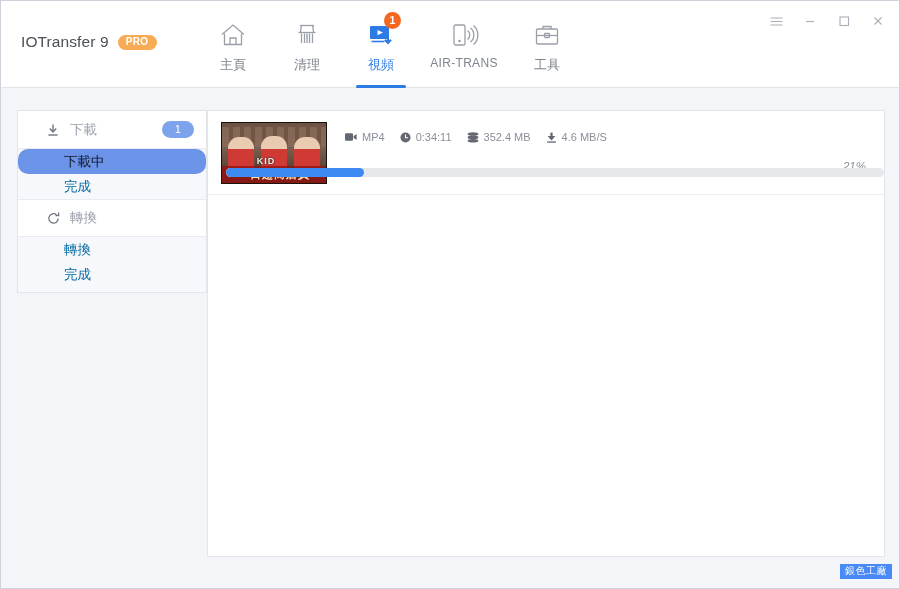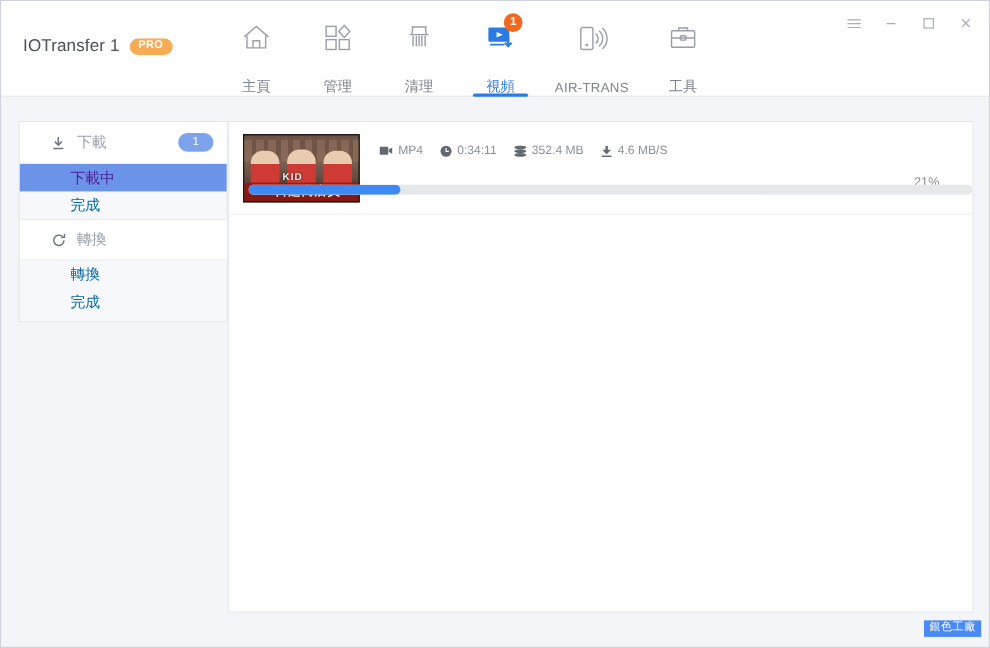--- a/index.html
+++ b/index.html
@@ -76,21 +76,21 @@
     user-select: none;
   }
   .nav-icon {
     height: 30px;
     display: flex;
     align-items: center;
     justify-content: center;
     color: #9a9ea8;
   }
   .nav-label {
-    margin-top: 23px;
+    margin-top: 6px;
     font-size: 13px;
     color: #7e838d;
     white-space: nowrap;
   }
   .nav-item.is-active .nav-label { color: #2c7be5; }
   .nav-item.is-active .nav-icon  { color: #2c7be5; }
   .nav-underline {
     position: absolute;
     left: 12px; right: 12px;
     bottom: 0;
@@ -182,21 +182,22 @@
     height: 25px;
     display: flex;
     align-items: center;
     padding-left: 46px;
     font-size: 13.5px;
     color: #0369a1;
     cursor: pointer;
   }
   .side-item.is-selected {
     background: #6b93e8;
-    color: #4c1d95;
+    color: #0f172a;
+    border-radius: 10px;
   }
   .side-sub { padding-bottom: 5px; }
   .side-sub.first { padding-bottom: 0; }
 
   
   .main {
     position: absolute;
     left: 206px; top: 109px;
     width: 678px;
     height: 447px;
@@ -299,24 +300,25 @@
     margin-right: 9px;
   }
   .dl-meta .mi {
     display: flex;
     align-items: center;
     color: #636871;
   }
 
   .pct {
     position: absolute;
-    right: 12px;
+    right: 0;
     top: 38px;
     font-size: 11.5px;
     color: #8a8f99;
+    font-style: italic;
   }
   .progress-wrap {
     position: absolute;
     left: 18px;
     right: 0;
     top: 57px;
     height: 9px;
     border-radius: 5px;
     background: #e6e8ec;
     overflow: hidden;
@@ -344,50 +346,38 @@
   svg { display: block; }
 </style>
 </head>
 <body>
 
 <div id="app">
 
   <div class="titlebar">
 
     <div class="brand">
-      <span class="brand-name">IOTransfer 1</span>
+      <span class="brand-name">IOTransfer 9</span>
       <span class="pro-badge">PRO</span>
     </div>
 
     <div class="nav">
 
       <div class="nav-item">
         <span class="nav-icon">
           <svg width="28" height="26" viewBox="0 0 28 26" fill="none" stroke="currentColor" stroke-width="1.3">
             <path d="M3 12.5 L14 3 L25 12.5"></path>
             <path d="M5.5 11.5 V22.5 H22.5 V11.5"></path>
             <path d="M11 22.5 V16 H17 V22.5"></path>
           </svg>
         </span>
         <span class="nav-label">主頁</span>
 
       </div>
 
-      <div class="nav-item">
-        <span class="nav-icon">
-          <svg width="26" height="26" viewBox="0 0 26 26" fill="none" stroke="currentColor" stroke-width="1.3">
-            <rect x="2.5" y="3" width="9" height="9"></rect>
-            <rect x="2.5" y="15" width="9" height="9"></rect>
-            <rect x="14.5" y="15" width="9" height="9"></rect>
-            <path d="M19 2.2 L24 7.6 L19 13 L14 7.6 Z"></path>
-          </svg>
-        </span>
-        <span class="nav-label">管理</span>
-
-      </div>
 
       <div class="nav-item">
         <span class="nav-icon">
           <svg width="26" height="26" viewBox="0 0 26 26" fill="none" stroke="currentColor" stroke-width="1.3">
             <path d="M6 3.5 H20"></path>
             <path d="M4.5 10.5 H21.5"></path>
             <path d="M6.5 10.5 L7.2 4"></path>
             <path d="M19.5 10.5 L18.8 4"></path>
             <path d="M7.5 11.5 V21"></path>
             <path d="M10.5 11.5 V21"></path>

